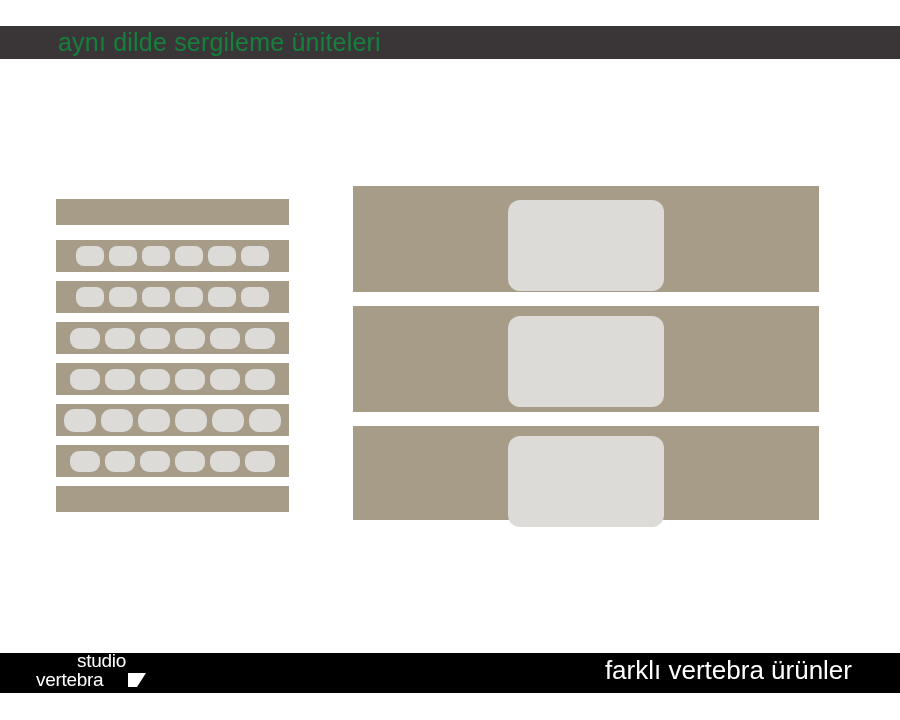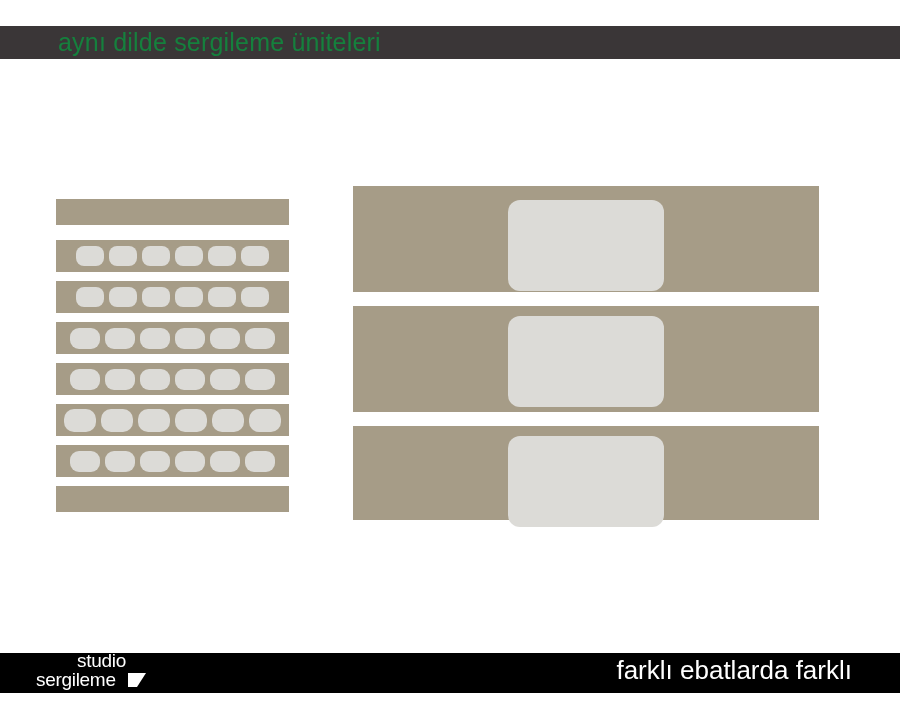--- a/index.html
+++ b/index.html
@@ -234,18 +234,18 @@
         <div class="panel-inner" style="left: 155px; top: 10px; width: 156px; height: 91px; background: rgb(220, 219, 215);"></div>
       </div>
       <div class="panel" style="top: 240px; height: 94px; width: 466px; background: rgb(166, 156, 135);">
         <div class="panel-inner" style="left: 155px; top: 10px; width: 156px; height: 91px; background: rgb(220, 219, 215);"></div>
       </div>
     </div>
 
   <div id="footer-bar"></div>
   <div id="logo">
     <span id="logo-line1">studio</span>
-    <span id="logo-line2">sergileme</span>
+    <span id="logo-line2">vertebra</span>
     <span id="logo-tri"></span>
   </div>
-  <div id="footer-right-text">farklı ebatlarda farklı</div>
+  <div id="footer-right-text">farklı vertebra ürünler</div>
 
 </div>
 
 </body></html>

